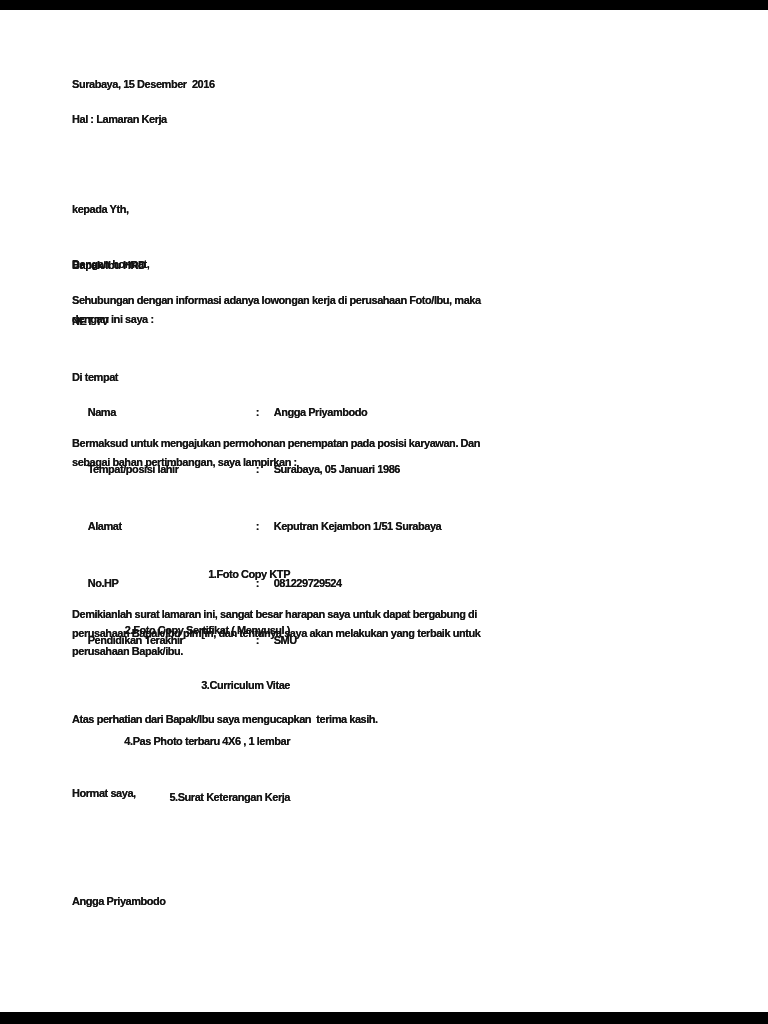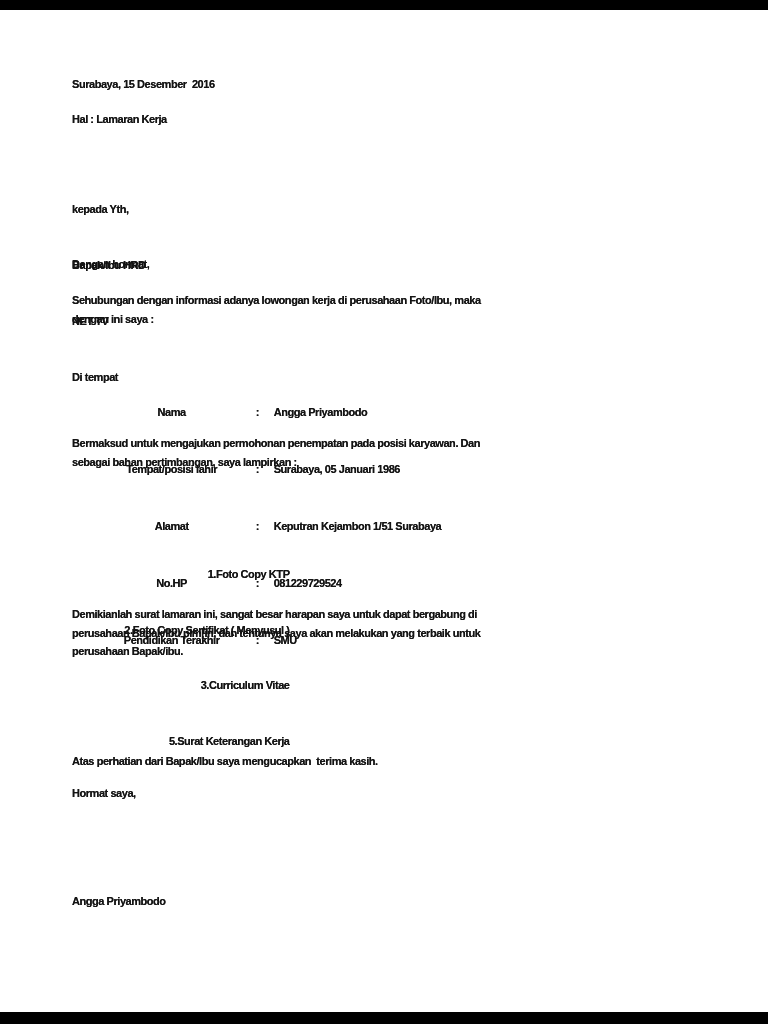--- a/index.html
+++ b/index.html
@@ -33,21 +33,20 @@
     left: 72px;
     white-space: pre;
     line-height: 18.6px;
   }
   .para { line-height: 18.6px; }
   .details { line-height: 19px; }
   .detail-row { height: 19px; }
   .detail-label {
     display: inline-block;
     width: 168px;
-    text-align: center;
   }
   .detail-colon {
     display: inline-block;
     width: 18px;
   }
   .attachments { left: 90px; line-height: 18.6px; text-align: right; }
   .attachment-item { height: 18.6px; }
   .attachment-number {
     display: inline-block;
     width: 27px;
@@ -101,29 +100,32 @@
     <div class="attachment-item">
       <span class="attachment-number">1.</span><span>Foto Copy KTP</span>
     </div>
     <div class="attachment-item">
       <span class="attachment-number">2.</span><span>Foto Copy Sertifikat ( Menyusul )</span>
     </div>
     <div class="attachment-item">
       <span class="attachment-number">3.</span><span>Curriculum Vitae</span>
     </div>
     <div class="attachment-item">
+      <span class="attachment-number">4.</span><span>Pas Photo terbaru 4X6 , 1 lembar</span>
+    </div>
+    <div class="attachment-item">
       <span class="attachment-number">5.</span><span>Surat Keterangan Kerja</span>
     </div>
   </div>
 
   <div class="abs para" style="top:605px">Demikianlah surat lamaran ini, sangat besar harapan saya untuk dapat bergabung di
 perusahaan Bapak/Ibu pim[in, dan tentunya saya akan melakukan yang terbaik untuk
 perusahaan Bapak/ibu.</div>
 
-  <div class="abs" style="top:752px">Atas perhatian dari Bapak/Ibu saya mengucapkan  terima kasih.</div>
+  <div class="abs" style="top:710px">Atas perhatian dari Bapak/Ibu saya mengucapkan  terima kasih.</div>
 
   <div class="abs" style="top:784px">Hormat saya,</div>
 
   <div class="abs" style="top:892px">Angga Priyambodo</div>
 
   <div class="letterbox bar-bottom"></div>
 
 </div>
 
 </body></html>

